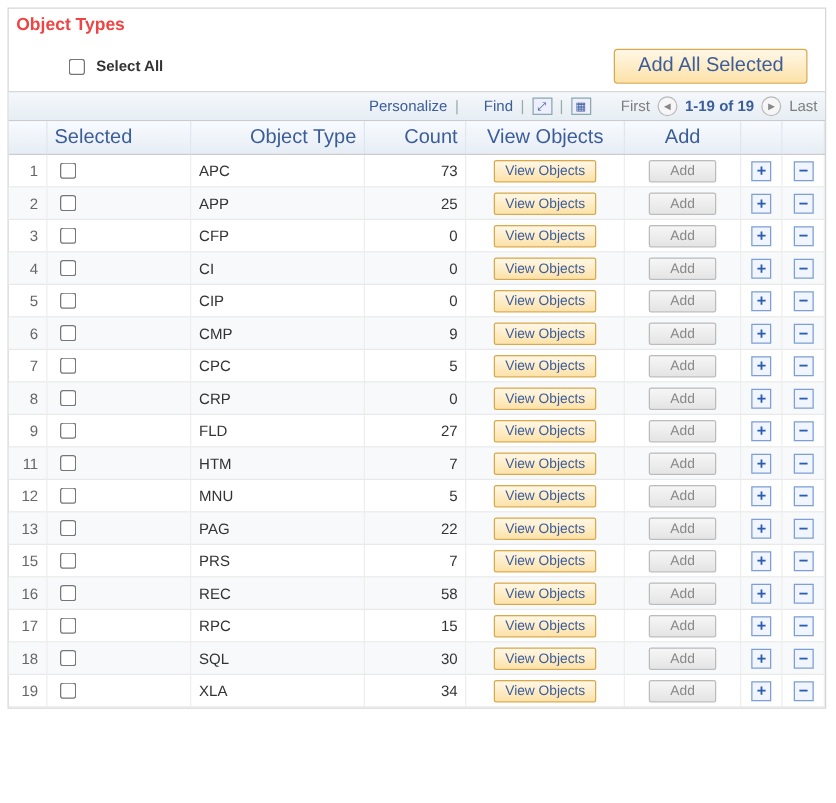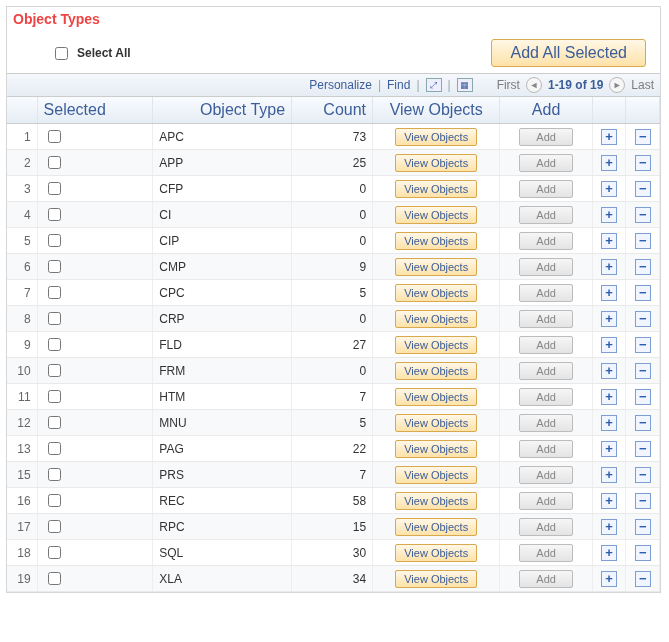--- a/index.html
+++ b/index.html
@@ -49,21 +49,21 @@
   .grid-toolbar {
     background: linear-gradient(#f5f8fb, #e6edf4);
     border-bottom: 1px solid #ccc;
     display: flex;
     justify-content: flex-end;
     align-items: center;
     gap: 6px;
     padding: 3px 6px;
     color: #3b5d9a;
   }
-  .grid-toolbar a { color: #3b5d9a; text-decoration: none; cursor: pointer; }
+  .grid-toolbar a { color: #3b5d9a; text-decoration: none; cursor: pointer; margin-left: 14px; }
   .grid-toolbar .sep { color: #9aa; }
   .grid-toolbar .nav-btn {
     display: inline-flex;
     width: 16px; height: 16px;
     border: 1px solid #b9b9b9;
     border-radius: 50%;
     background: #f6f6f6;
     align-items: center; justify-content: center;
     color: #888; font-size: 9px;
     cursor: pointer;
@@ -266,30 +266,20 @@
             <td class="rownum">9</td>
             <td class="sel"><input type="checkbox" style=""></td>
             <td class="objtype">FLD</td>
             <td class="count">27</td>
             <td class="viewobj"><button class="btn-view">View Objects</button></td>
             <td class="addcol"><button class="btn-add" disabled="">Add</button></td>
             <td class="icn"><span class="sq-btn">+</span></td>
             <td class="icn"><span class="sq-btn">−</span></td>
           </tr>
           <tr>
-            <td class="rownum">10</td>
-            <td class="sel"><input type="checkbox" style=""></td>
-            <td class="objtype">FRM</td>
-            <td class="count">0</td>
-            <td class="viewobj"><button class="btn-view">View Objects</button></td>
-            <td class="addcol"><button class="btn-add" disabled="">Add</button></td>
-            <td class="icn"><span class="sq-btn">+</span></td>
-            <td class="icn"><span class="sq-btn">−</span></td>
-          </tr>
-          <tr>
             <td class="rownum">11</td>
             <td class="sel"><input type="checkbox" style=""></td>
             <td class="objtype">HTM</td>
             <td class="count">7</td>
             <td class="viewobj"><button class="btn-view">View Objects</button></td>
             <td class="addcol"><button class="btn-add" disabled="">Add</button></td>
             <td class="icn"><span class="sq-btn">+</span></td>
             <td class="icn"><span class="sq-btn">−</span></td>
           </tr>
           <tr>

